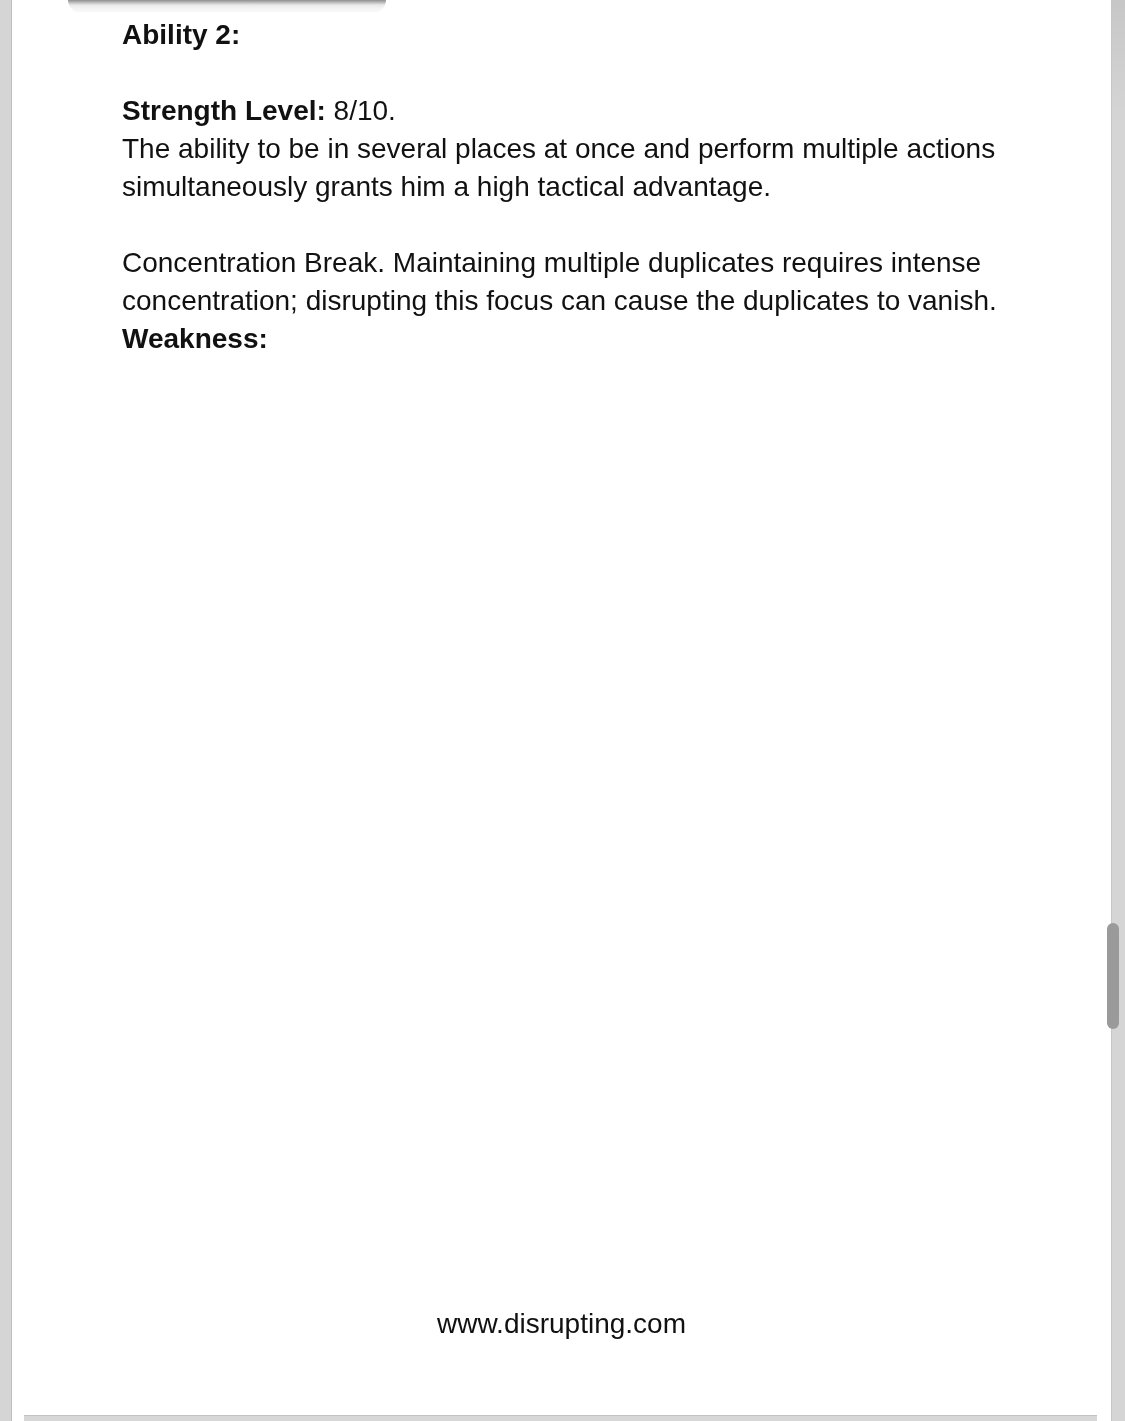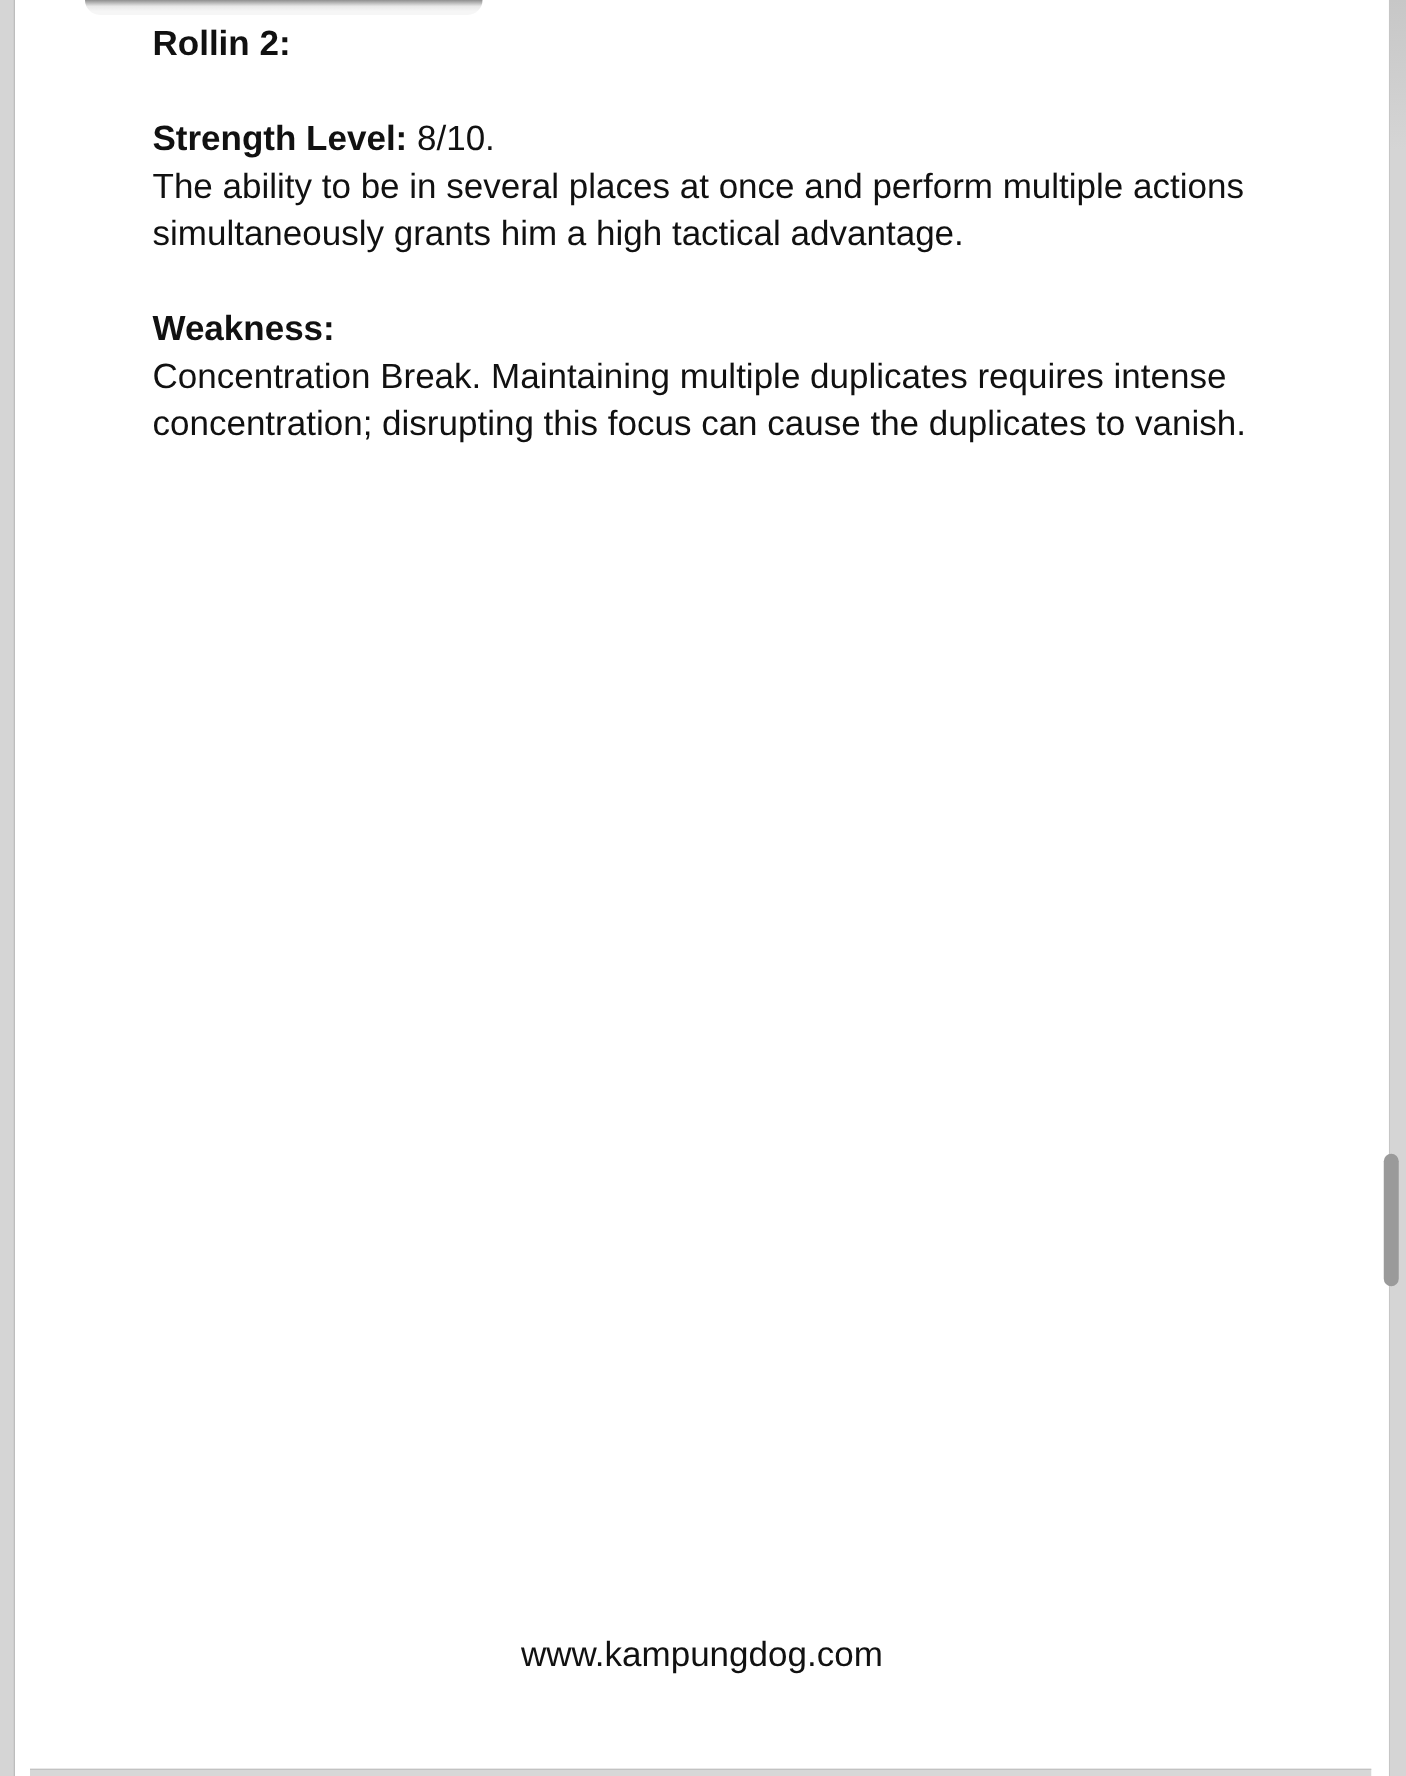--- a/index.html
+++ b/index.html
@@ -94,37 +94,37 @@
   <div class="gutter-left"></div>
   <div class="gutter-right"></div>
 
   <div class="page">
 
     <div class="clipped-card"></div>
 
     <div class="content">
 
       <div class="section">
-        <p><span class="b">Rollin 2:</span><span></span></p>
+        <p><span class="b">Ability 2:</span><span></span></p>
       </div>
 
       <div class="section">
         <p><span class="b">Strength Level:</span><span> 8/10.</span></p>
         <p>The ability to be in several places at once and perform multiple actions simultaneously grants him a high tactical advantage.</p>
       </div>
 
 
       <div class="section">
+        <p>Concentration Break. Maintaining multiple duplicates requires intense concentration; disrupting this focus can cause the duplicates to vanish.</p>
         <p><span class="b">Weakness:</span><span></span></p>
-        <p>Concentration Break. Maintaining multiple duplicates requires intense concentration; disrupting this focus can cause the duplicates to vanish.</p>
       </div>
 
     </div>
 
-    <p class="footer">www.kampungdog.com</p>
+    <p class="footer">www.disrupting.com</p>
 
     <div class="bottom-bar"></div>
 
   </div>
 
   <div class="scroll-thumb"></div>
 
 </div>
 
 </body></html>

